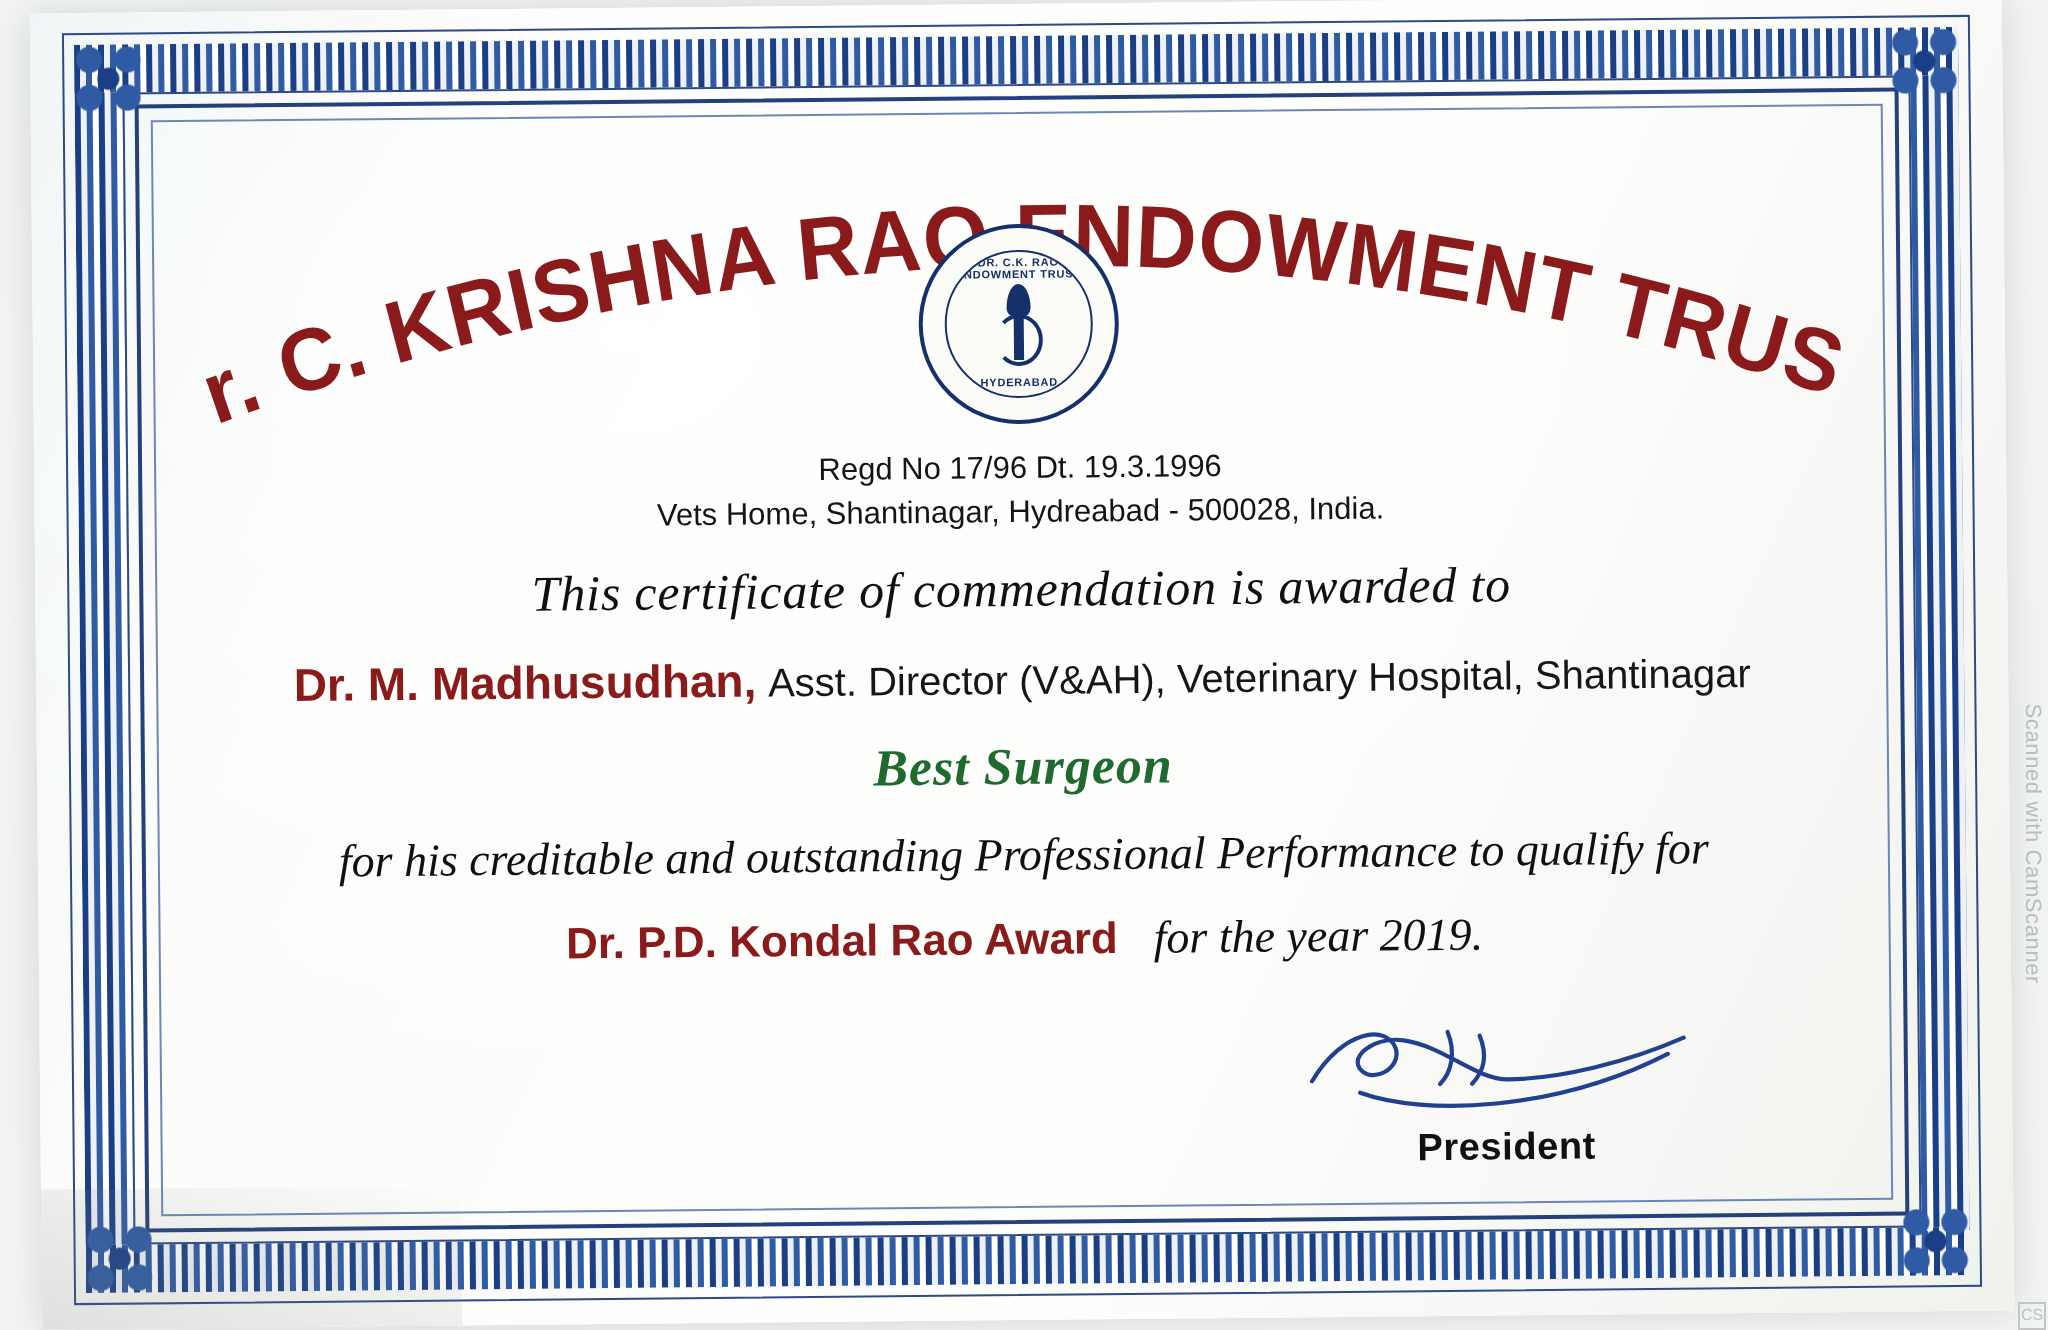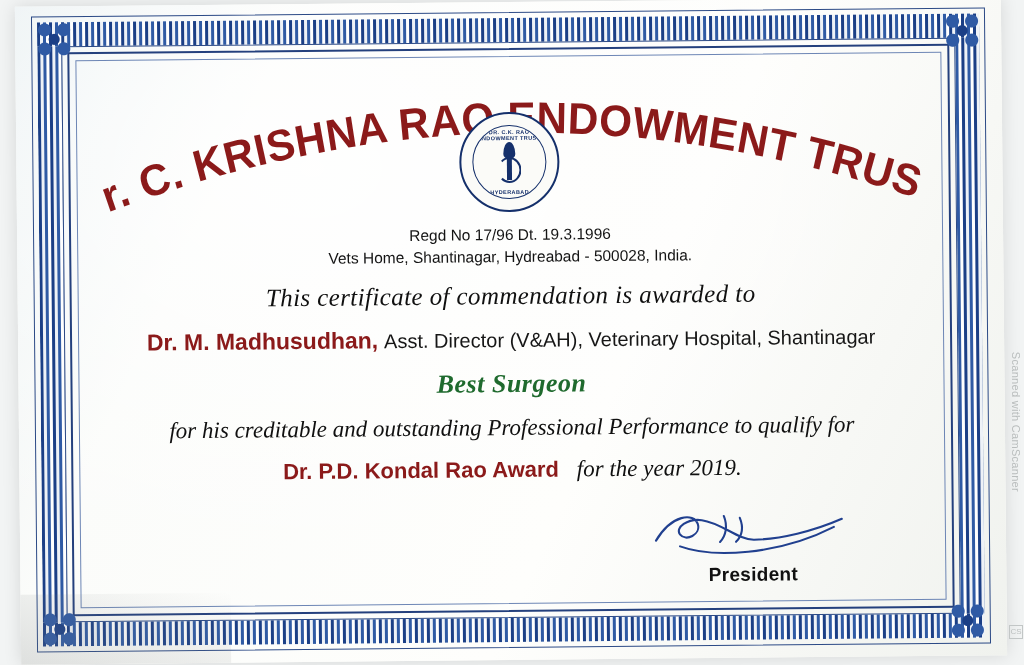--- a/index.html
+++ b/index.html
@@ -315,21 +315,21 @@
     transform: rotate(90deg);
     transform-origin: right top;
     font-size: 11px;
     color: #b9bdbd;
     white-space: nowrap;
     letter-spacing: 0.3px;
   }
   #watermark-badge {
     position: absolute;
     right: 1px;
-    bottom: 26px;
+    bottom: 0;
     width: 12px;
     height: 12px;
     border: 1px solid #c2c6c6;
     color: #bcc0c0;
     font-size: 8px;
     line-height: 12px;
     text-align: center;
   }
 
   

